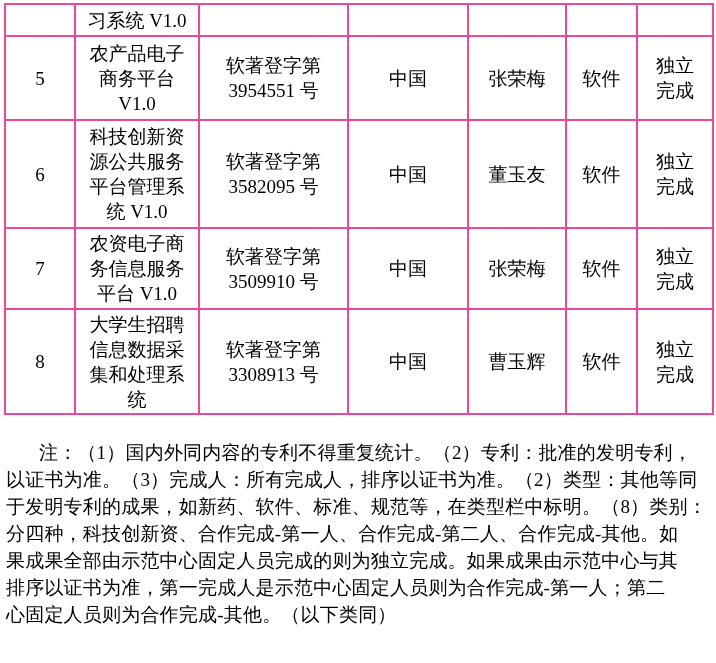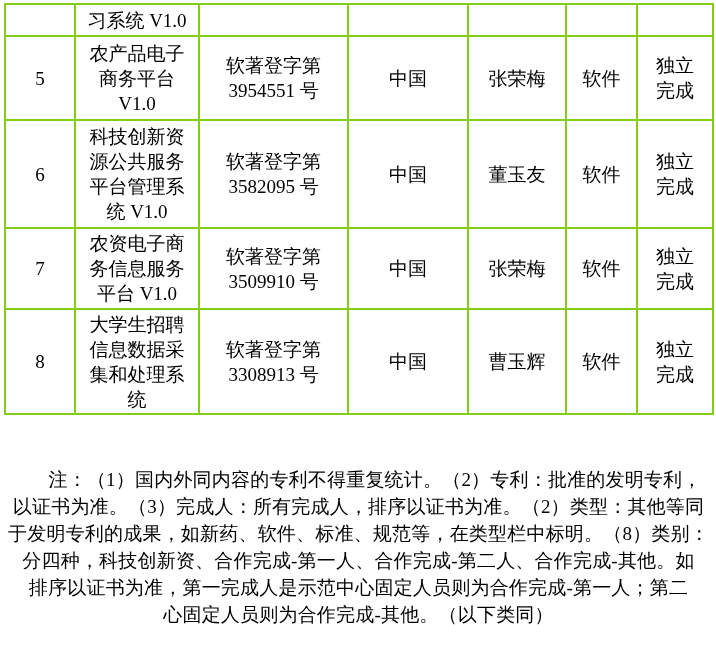--- a/index.html
+++ b/index.html
@@ -23,21 +23,21 @@
   }
   table.doc-table {
     position: absolute;
     left: 4px;
     top: 3px;
     border-collapse: collapse;
     table-layout: fixed;
     width: 708px;
   }
   table.doc-table td {
-    border: 2px solid #84cc16;
+    border: 2px solid #ec4899;
     text-align: center;
     vertical-align: middle;
     white-space: pre-line;
     font-size: 19px;
     line-height: 25px;
     padding: 0 2px;
     overflow: hidden;
   }
   tr.row-partial { height: 32px; }
   tr.row-5 { height: 84px; }
@@ -47,25 +47,25 @@
   col.c-no       { width: 70px; }
   col.c-name     { width: 124px; }
   col.c-reg      { width: 149px; }
   col.c-country  { width: 120px; }
   col.c-person   { width: 98px; }
   col.c-type     { width: 71px; }
   col.c-category { width: 76px; }
   .notes {
     position: absolute;
     left: 6px;
-    top: 466px;
+    top: 439px;
     width: 705px;
     font-size: 19px;
     line-height: 27px;
-    text-align: center;
+    text-align: left;
     letter-spacing: 0.2px;
   }
   .notes .note-line {
     white-space: nowrap;
   }
   .notes .note-line:first-child {
     text-indent: 33px;
   }
 </style>
 </head>
@@ -148,17 +148,18 @@
 完成</td>
       </tr>
     </tbody>
   </table>
 
   <div class="notes">
     <div class="note-line">注：（1）国内外同内容的专利不得重复统计。（2）专利：批准的发明专利，</div>
     <div class="note-line">以证书为准。（3）完成人：所有完成人，排序以证书为准。（2）类型：其他等同</div>
     <div class="note-line">于发明专利的成果，如新药、软件、标准、规范等，在类型栏中标明。（8）类别：</div>
     <div class="note-line">分四种，科技创新资、合作完成-第一人、合作完成-第二人、合作完成-其他。如</div>
+    <div class="note-line">果成果全部由示范中心固定人员完成的则为独立完成。如果成果由示范中心与其</div>
     <div class="note-line">排序以证书为准，第一完成人是示范中心固定人员则为合作完成-第一人；第二</div>
     <div class="note-line">心固定人员则为合作完成-其他。（以下类同）</div>
   </div>
 
 </div>
 
 </body></html>

